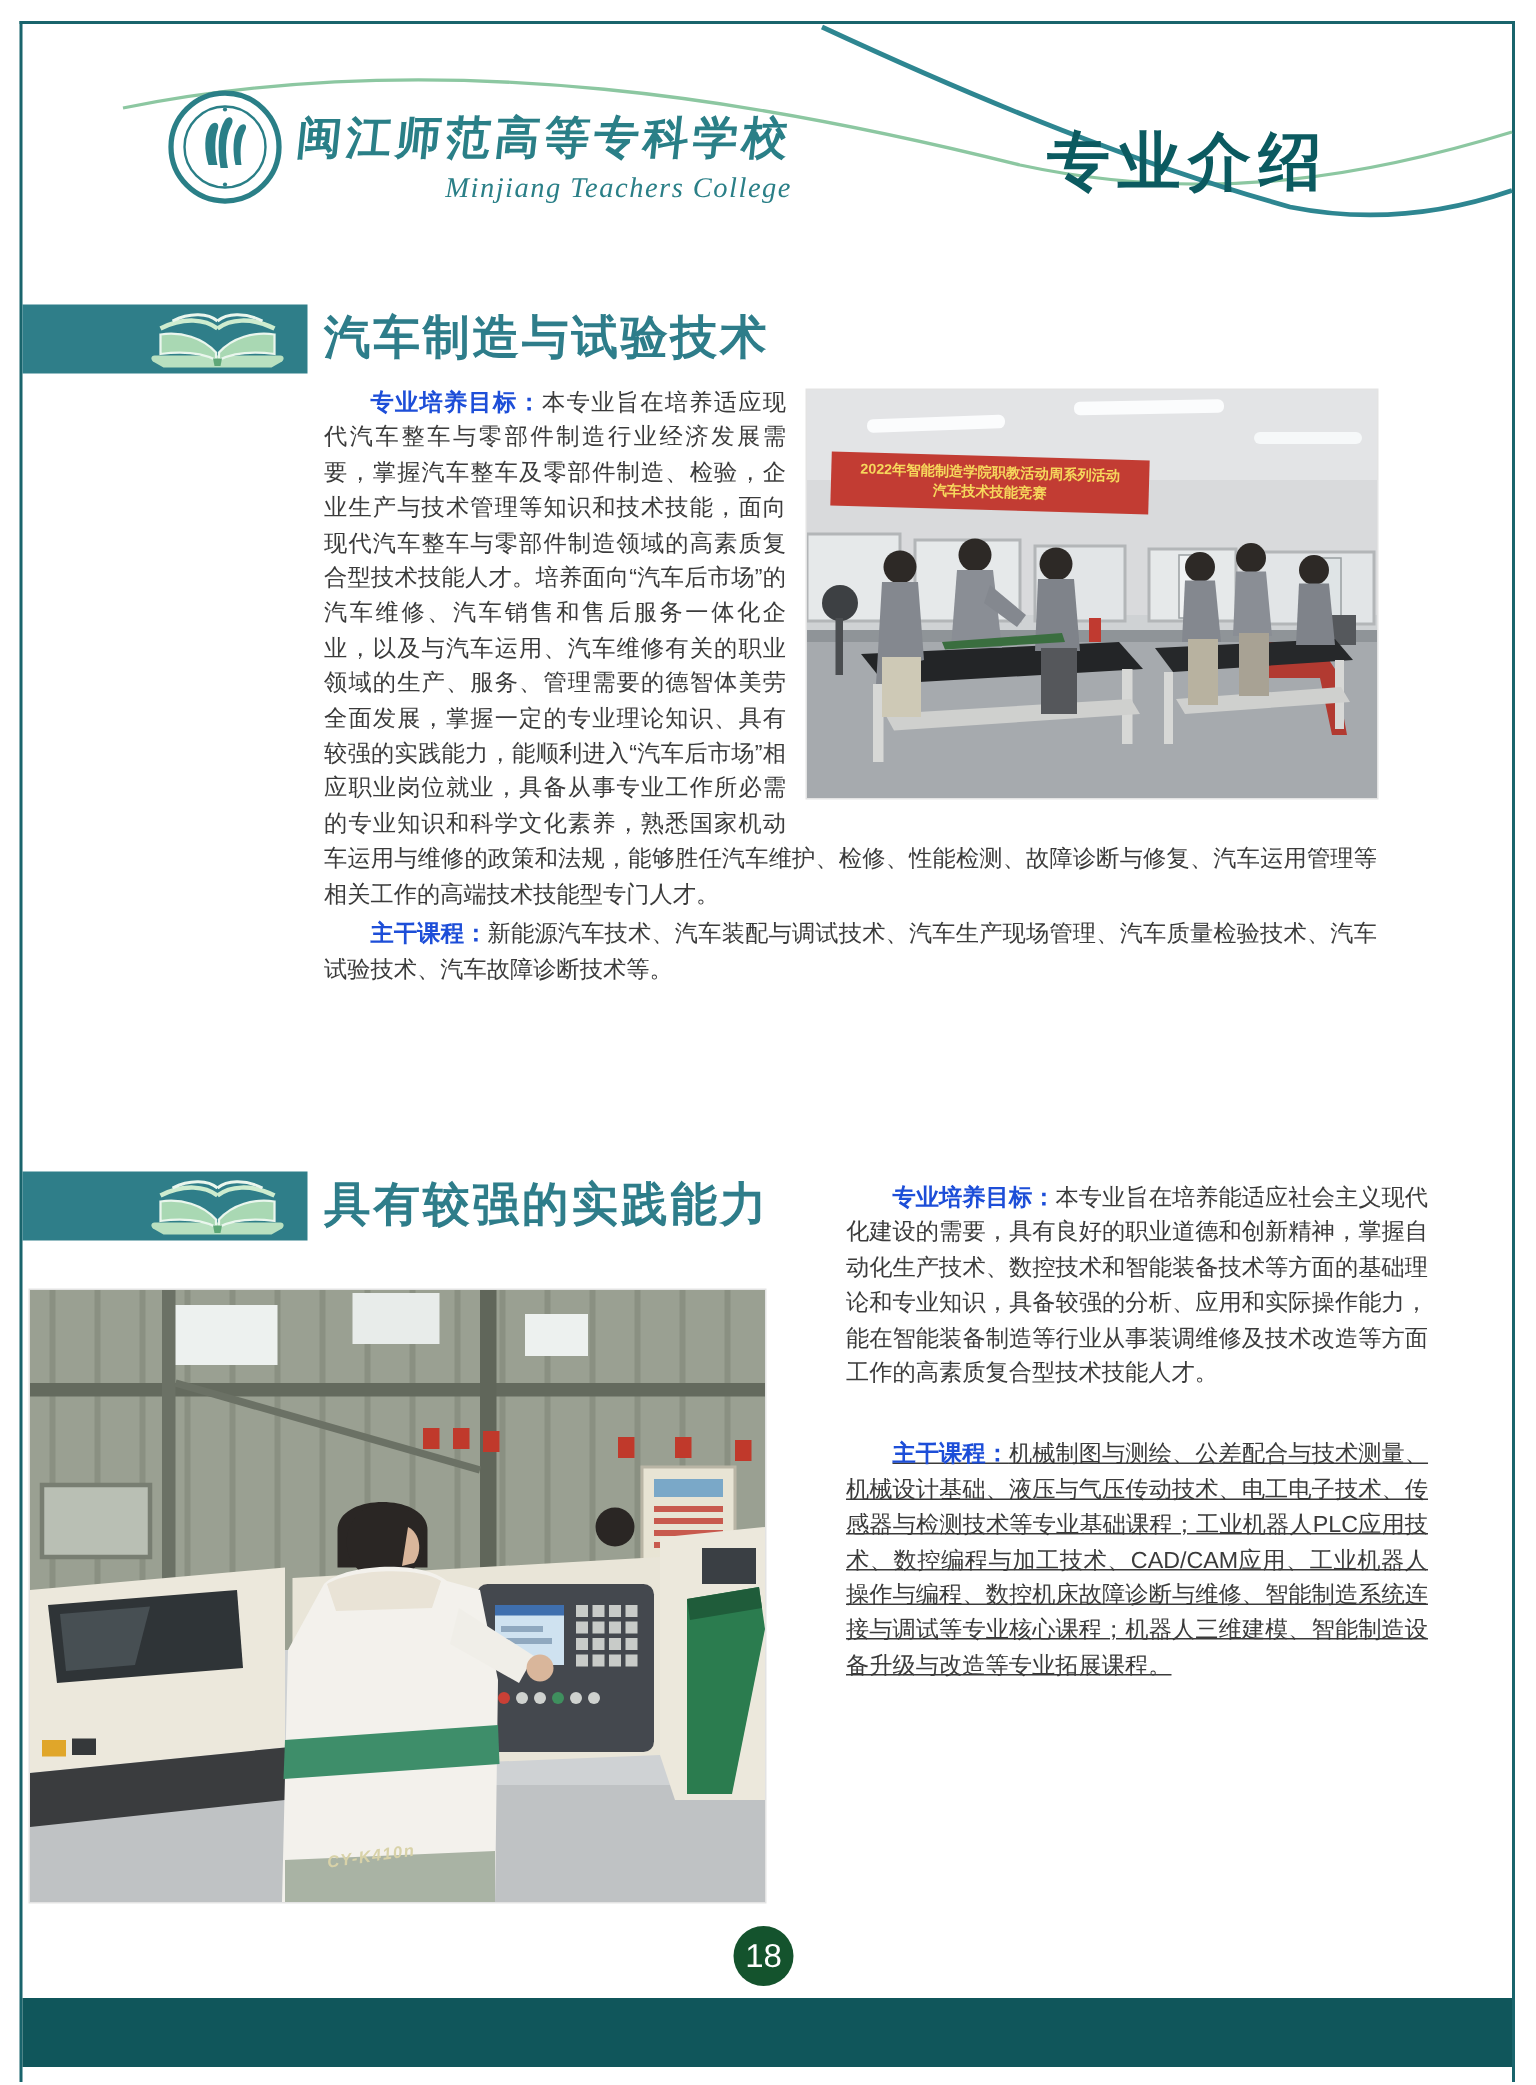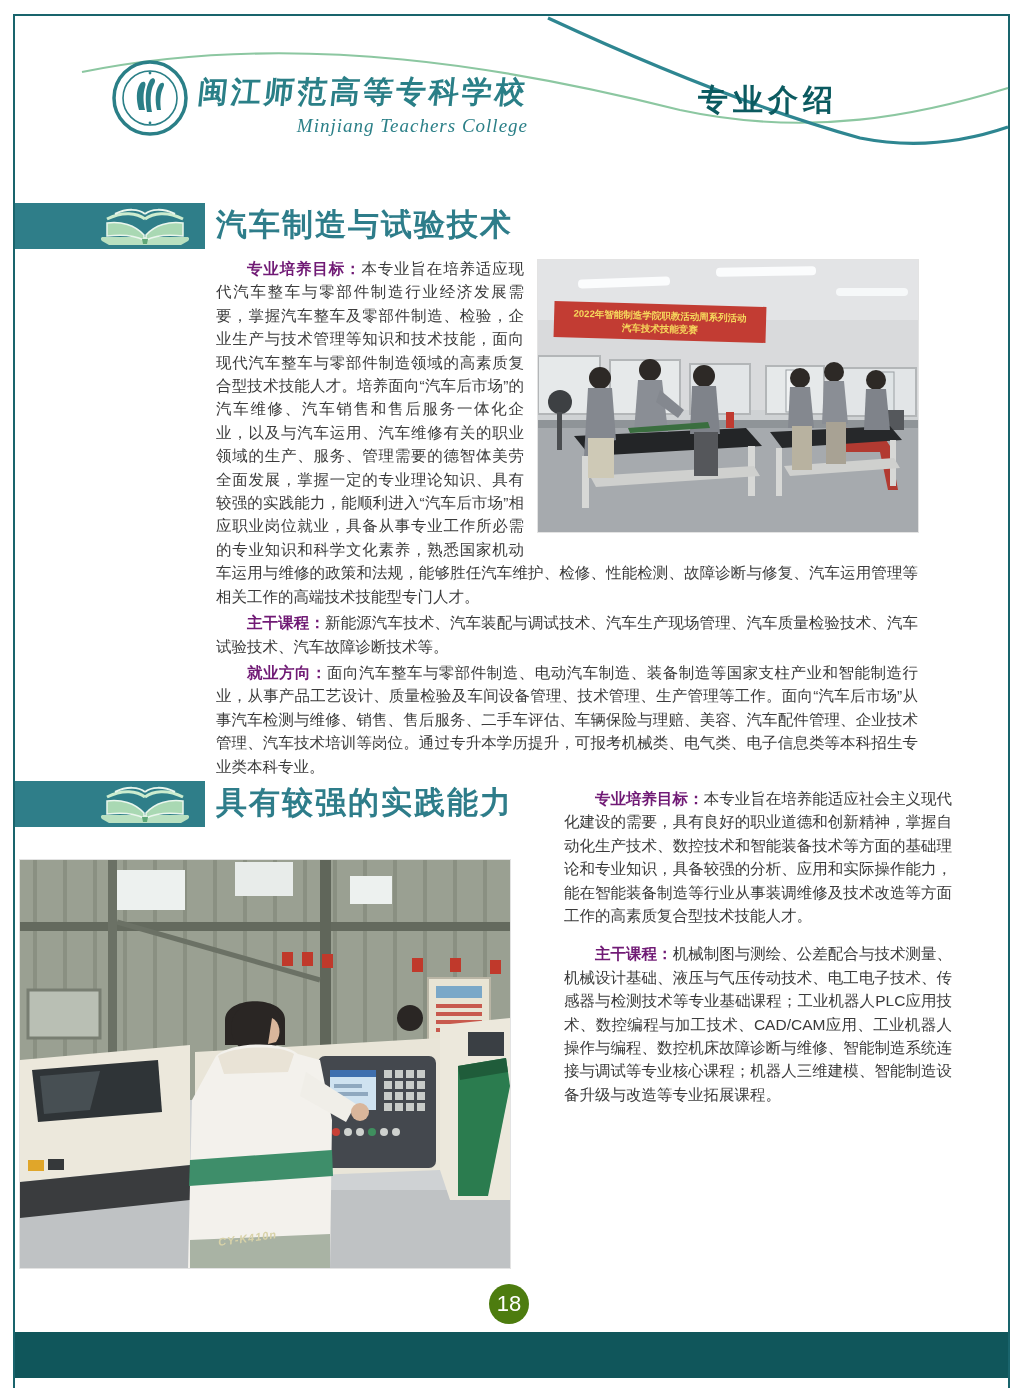--- a/index.html
+++ b/index.html
@@ -15,53 +15,53 @@
 
   
   .hdr-curves { position: absolute; left: 0; top: 0; width: 1024px; height: 200px; }
   .logo { position: absolute; left: 112px; top: 60px; display: flex; align-items: flex-start; }
   .seal { width: 76px; height: 76px; flex: 0 0 auto; }
   .logo-txt { margin-left: 10px; padding-top: 12px; }
   .logo-cn { font-size: 30px; font-weight: bold; color: #2a7f87; letter-spacing: 3px;
              font-family: "Liberation Serif", "DejaVu Serif", serif; transform: skewX(-6deg); }
   .logo-en { font-size: 19px; font-style: italic; color: #2a7f87; letter-spacing: 1px;
              font-family: "Liberation Serif", "DejaVu Serif", serif; margin-top: 2px; margin-left: 14px; text-align: right; }
-  .page-title { position: absolute; left: 698px; top: 80px; font-size: 30px; font-weight: bold;
+  .page-title { position: absolute; left: 698px; top: 80px; font-size: 42px; font-weight: bold;
                 color: #0b5a60; letter-spacing: 5px; }
 
   
   .badge { position: absolute; left: 15px; width: 190px; height: 46px; background: #2f7e89;
            display: flex; align-items: center; justify-content: flex-end; padding-right: 8px; }
   .badge svg { width: 104px; height: 42px; }
   .sec-title { position: absolute; left: 216px; font-size: 31px; font-weight: bold; color: #2e7d8a; letter-spacing: 2px; }
 
   
   .para { font-size: 15.5px; line-height: 23.4px; color: #3b3b3b; text-align: justify; text-indent: 2em; }
-  .plabel { font-weight: bold; color: #701a75; }
+  .plabel { font-weight: bold; color: #1d4ed8; }
 
   .s1-body { position: absolute; left: 216px; top: 257px; width: 702px; }
   .s1-body .photo-wrap1 { float: right; width: 380px; height: 272px; margin: 3px 0 10px 14px; }
   .s1-body p + p { margin-top: 3px; }
 
   .s2-photo { position: absolute; left: 20px; top: 860px; width: 490px; height: 408px; }
   .s2-col { position: absolute; left: 564px; top: 787px; width: 388px; }
-  .s2-col p + p { margin-top: 15px; }
+  .s2-col p + p { margin-top: 31px; text-decoration: underline; }
 
   .photo-frame { position: relative; width: 100%; height: 100%; overflow: hidden; background: #cfd2d4;
                  box-shadow: 0 0 0 1px #e3e3e3; }
   .photo-frame svg { display: block; width: 100%; height: 100%; }
   .banner1 { position: absolute; left: 16px; top: 44px; width: 212px; padding: 5px 4px;
              background: #c23c33; color: #f6d75c; font-size: 9.5px; line-height: 13px;
              text-align: center; transform: rotate(1.6deg); font-weight: bold; }
   .machine-label { position: absolute; left: 198px; top: 372px; color: #d8d2a8; font-size: 11px;
                    font-style: italic; letter-spacing: 1px; transform: rotate(-8deg); font-weight: bold; }
 
   
   .page-num { position: absolute; left: 489px; top: 1284px; width: 40px; height: 40px; border-radius: 50%;
-              background: #4d7c0f; color: #ffffff; font-size: 22px; display: flex;
+              background: #14532d; color: #ffffff; font-size: 22px; display: flex;
               align-items: center; justify-content: center; }
 </style>
 </head>
 <body>
 
 <div class="page">
 
   <div class="frame-top"></div>
   <div class="frame-left"></div>
   <div class="frame-right"></div>
@@ -166,21 +166,20 @@
           <rect x="188" y="152" width="8" height="16" fill="#c03a30"></rect>
         </svg>
         <div class="banner1">
           <div>2022年智能制造学院职教活动周系列活动</div>
           <div>汽车技术技能竞赛</div>
         </div>
       </div>
     </div>
     <p class="para"><span class="plabel">专业培养目标：</span><span>本专业旨在培养适应现代汽车整车与零部件制造行业经济发展需要，掌握汽车整车及零部件制造、检验，企业生产与技术管理等知识和技术技能，面向现代汽车整车与零部件制造领域的高素质复合型技术技能人才。培养面向“汽车后市场”的汽车维修、汽车销售和售后服务一体化企业，以及与汽车运用、汽车维修有关的职业领域的生产、服务、管理需要的德智体美劳全面发展，掌握一定的专业理论知识、具有较强的实践能力，能顺利进入“汽车后市场”相应职业岗位就业，具备从事专业工作所必需的专业知识和科学文化素养，熟悉国家机动车运用与维修的政策和法规，能够胜任汽车维护、检修、性能检测、故障诊断与修复、汽车运用管理等相关工作的高端技术技能型专门人才。</span></p>
     <p class="para"><span class="plabel">主干课程：</span><span>新能源汽车技术、汽车装配与调试技术、汽车生产现场管理、汽车质量检验技术、汽车试验技术、汽车故障诊断技术等。</span></p>
-    <p class="para"><span class="plabel">就业方向：</span><span>面向汽车整车与零部件制造、电动汽车制造、装备制造等国家支柱产业和智能制造行业，从事产品工艺设计、质量检验及车间设备管理、技术管理、生产管理等工作。面向“汽车后市场”从事汽车检测与维修、销售、售后服务、二手车评估、车辆保险与理赔、美容、汽车配件管理、企业技术管理、汽车技术培训等岗位。通过专升本学历提升，可报考机械类、电气类、电子信息类等本科招生专业类本科专业。</span></p>
   </div>
 
   <div class="badge" style="top: 781px;">
     <svg viewBox="0 0 104 42">
       <path d="M10 32 L94 32 C96 32 97 34 95 36 L88 40 L16 40 L9 36 C7 34 8 32 10 32 Z" fill="#b9e0c0"></path>
       <path d="M51 30 C42 20 28 16 14 18 L14 31 C30 29 43 31 51 35 Z" fill="#a9d8b3" stroke="#eaf6ed" stroke-width="1.5"></path>
       <path d="M53 30 C62 20 76 16 90 18 L90 31 C74 29 61 31 53 35 Z" fill="#a9d8b3" stroke="#eaf6ed" stroke-width="1.5"></path>
       <path d="M49 34 L55 34 L54 39 L50 39 Z" fill="#5ea777"></path>
       <path d="M14 14 C30 6 44 8 52 14" fill="none" stroke="#cdeccf" stroke-width="3"></path>
       <path d="M90 14 C74 6 60 8 52 14" fill="none" stroke="#cdeccf" stroke-width="3"></path>

